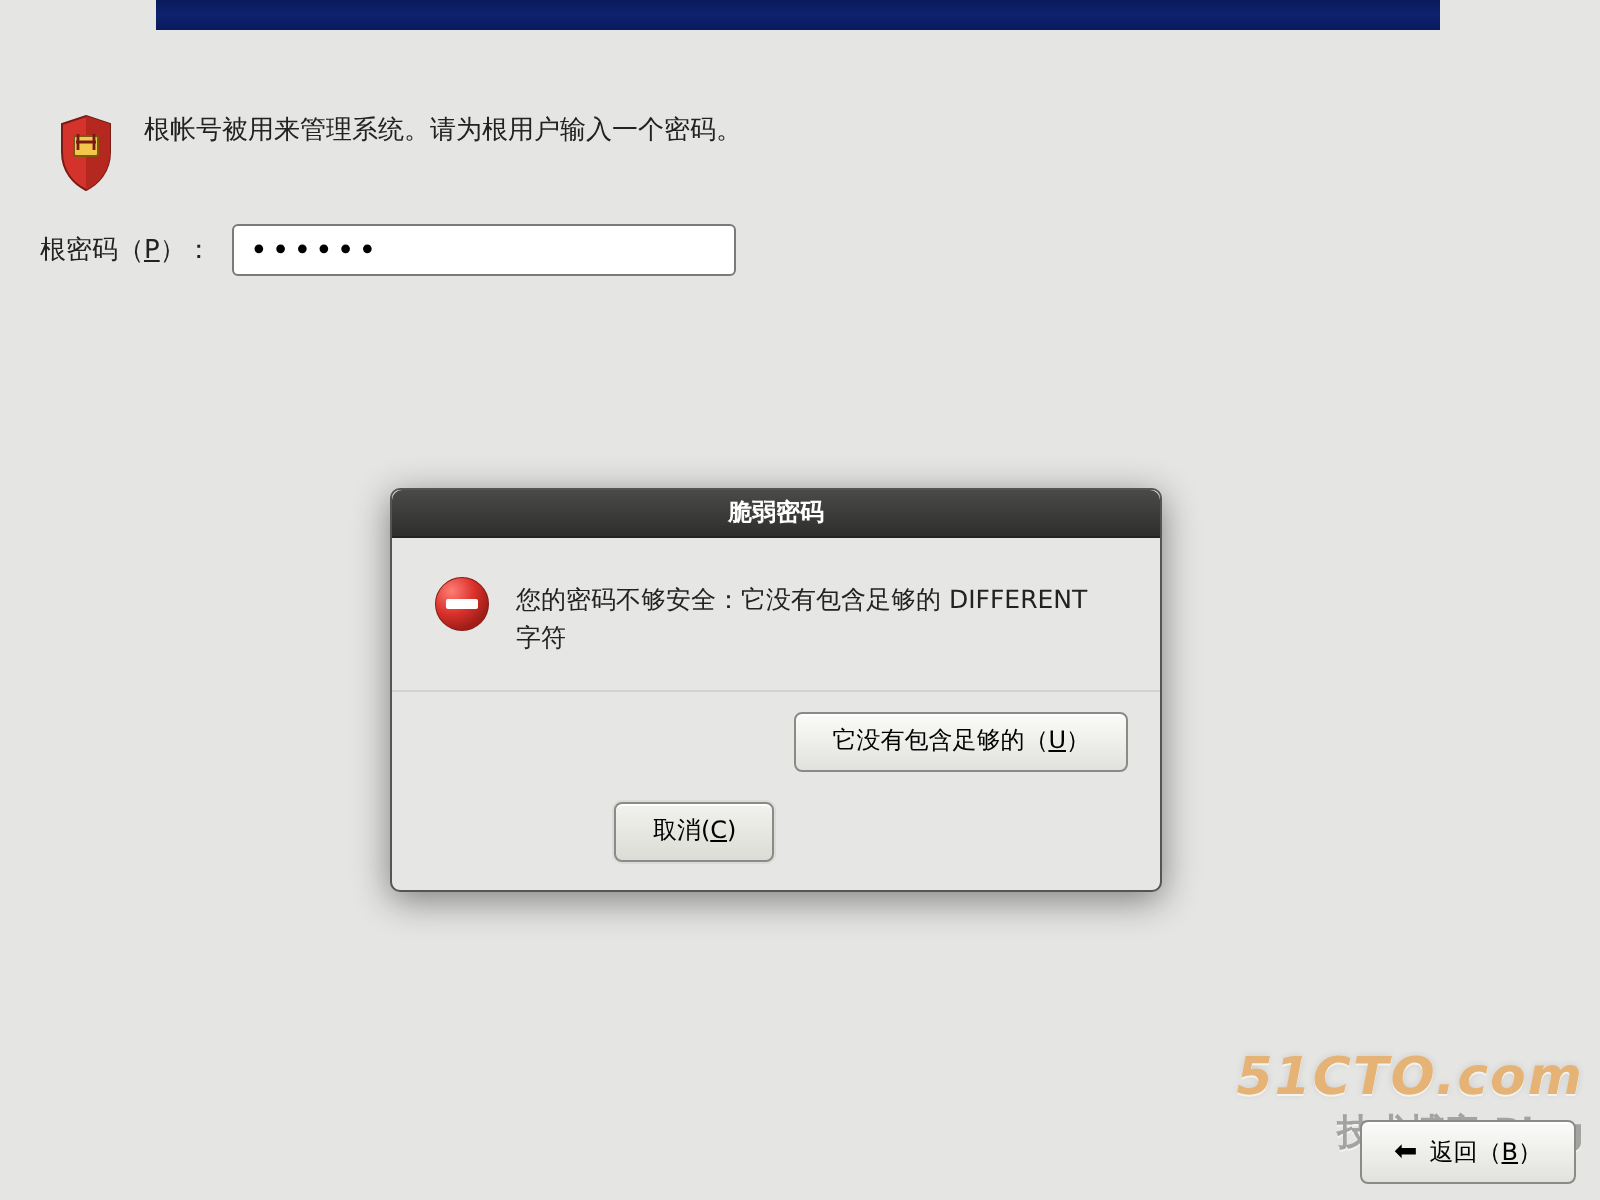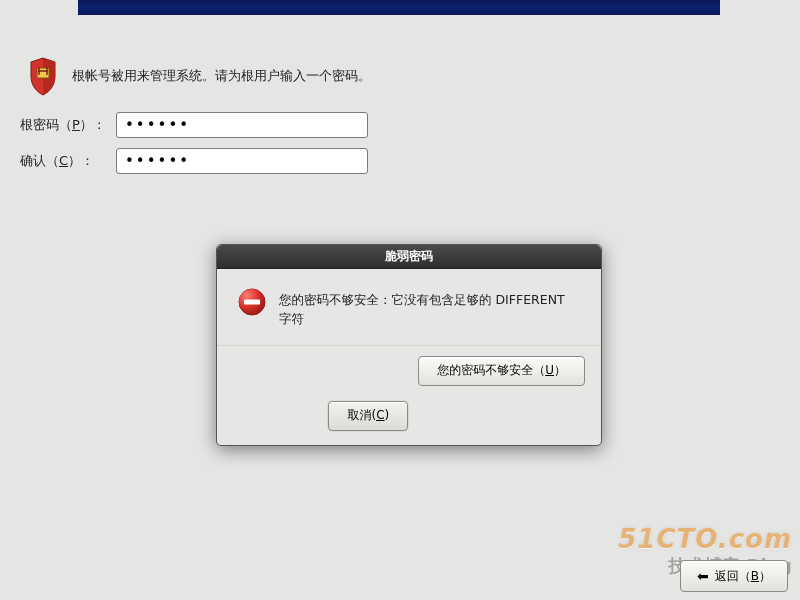--- a/index.html
+++ b/index.html
@@ -12,21 +12,21 @@
       position: relative;
       overflow: hidden;
     }
     .topbar {
       position: absolute;
       left: 78px; top: 0; width: 642px; height: 15px;
       background: linear-gradient(to bottom, #0a1a5a 0%, #0d2270 50%, #0a1a5a 100%);
     }
     .header-row {
       position: absolute; left: 28px; top: 56px;
-      display: flex; align-items: center; gap: 14px;
+      display: flex; gap: 14px;
     }
     .shield-icon { width: 30px; height: 40px; }
     .form-area {
       position: absolute; left: 20px; top: 112px;
     }
     .form-row {
       display: flex; align-items: center; gap: 10px; margin-bottom: 10px;
     }
     .form-label { width: 86px; text-align: left; }
     .underline { text-decoration: underline; }
@@ -35,21 +35,21 @@
       border: 1px solid #7a7a78;
       border-radius: 3px;
       background: #fff;
       padding: 0 8px;
       font-family: inherit;
       font-size: 15px;
       letter-spacing: 2px;
     }
     .dialog {
       position: absolute;
-      left: 216px; top: 244px;
+      left: 195px; top: 244px;
       width: 386px;
       background: #e6e6e4;
       border: 1px solid #555;
       border-radius: 5px;
       box-shadow: 0 4px 18px rgba(0,0,0,.45);
     }
     .dialog-titlebar {
       height: 24px;
       background: linear-gradient(to bottom, #4a4a48 0%, #2e2e2c 100%);
       border-radius: 5px 5px 0 0;
@@ -118,26 +118,20 @@
   <span>根帐号被用来管理系统。请为根用户输入一个密码。</span>
 </div>
 
 <div class="form-area">
   <div class="form-row">
     <label class="form-label">
       <span>根密码（</span><span class="underline">P</span><span>）：</span>
     </label>
     <input class="pw-input" type="password" value="••••••" style="">
   </div>
-  <div class="form-row">
-    <label class="form-label">
-      <span>确认（</span><span class="underline">C</span><span>）：</span>
-    </label>
-    <input class="pw-input" type="password" value="••••••" style="">
-  </div>
 </div>
 
 <div class="dialog">
   <div class="dialog-titlebar">
     <span>脆弱密码</span>
   </div>
   <div class="dialog-body">
     <span class="err-icon">
       <svg width="30" height="30" viewBox="0 0 30 30">
         <circle cx="15" cy="15" r="13" fill="#d9302a" stroke="#8a1a14" stroke-width="1"></circle>
@@ -152,21 +146,21 @@
         <rect x="7" y="12.5" width="16" height="5" rx="1" fill="#fff"></rect>
       </svg>
     </span>
     <div class="dialog-msg">您的密码不够安全：它没有包含足够的 DIFFERENT 字符</div>
   </div>
   <div class="dialog-buttons">
     <button class="btn default">
       <span>取消(</span><span class="underline">C</span><span>)</span>
     </button>
     <button class="btn">
-      <span>您的密码不够安全（</span><span class="underline">U</span><span>）</span>
+      <span>它没有包含足够的（</span><span class="underline">U</span><span>）</span>
     </button>
   </div>
 </div>
 
 <div class="watermark">
   <div class="wm1">51CTO.com</div>
   <div class="wm2">技术博客  Blog</div>
 </div>
 
 <div class="footer">

